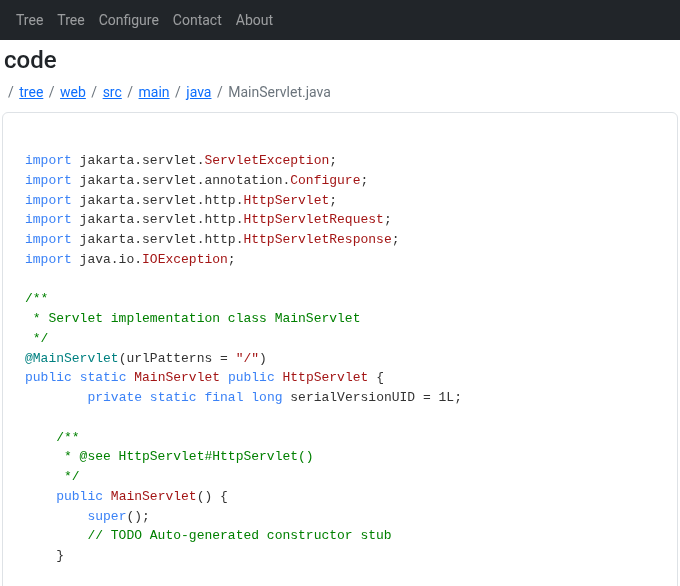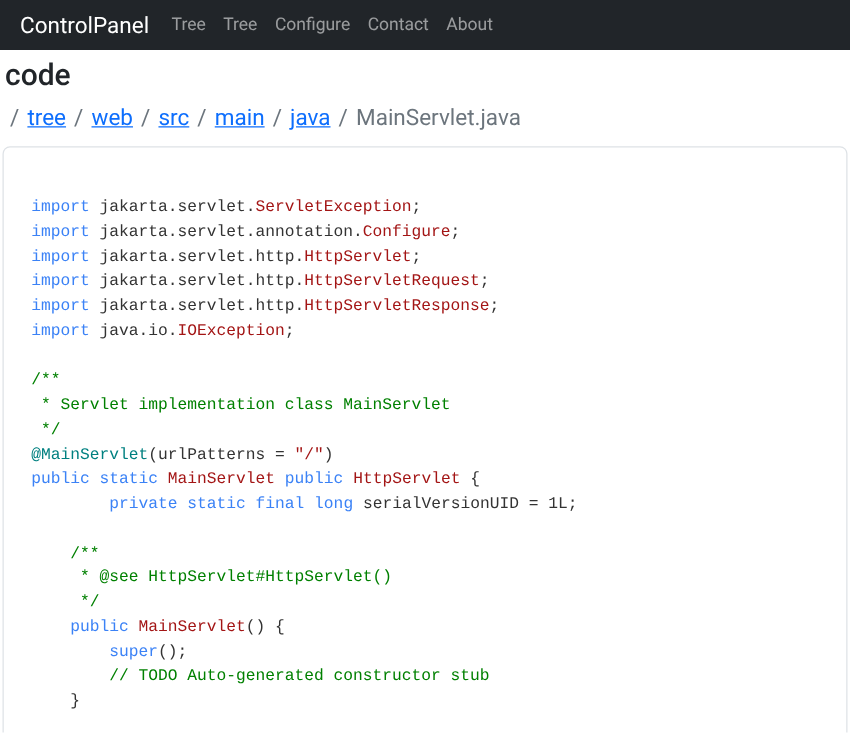--- a/index.html
+++ b/index.html
@@ -32,21 +32,21 @@
     text-decoration: none;
   }
   h1.page-title {
     font-size: 24px;
     font-weight: 500;
     color: #212529;
     padding: 6px 4px 6px 4px;
     margin: 0;
   }
   .breadcrumb {
-    font-size: 18px;
+    font-size: 14px;
     color: #6c757d;
     padding: 4px 6px 12px 6px;
   }
   .breadcrumb a {
     color: #0d6efd;
     text-decoration: underline;
     cursor: pointer;
   }
   .breadcrumb .sep { color: #6c757d; padding: 0 2px; }
   .breadcrumb .current { color: #6c757d; }
@@ -68,21 +68,20 @@
   .tok-kw  { color: #3b82f6; }   
   .tok-cls { color: #a31515; }   
   .tok-com { color: #008000; }   
   .tok-str { color: #a31515; }   
   .tok-ann { color: #008080; }   
 </style>
 </head>
 <body>
 
 <nav class="navbar">
-  <span class="navbar-brand">ControlPanel</span>
   <a class="nav-item">Tree</a>
   <a class="nav-item">Tree</a>
   <a class="nav-item">Configure</a>
   <a class="nav-item">Contact</a>
   <a class="nav-item">About</a>
 </nav>
 
 <h1 class="page-title">code</h1>
 
 <div class="breadcrumb">

